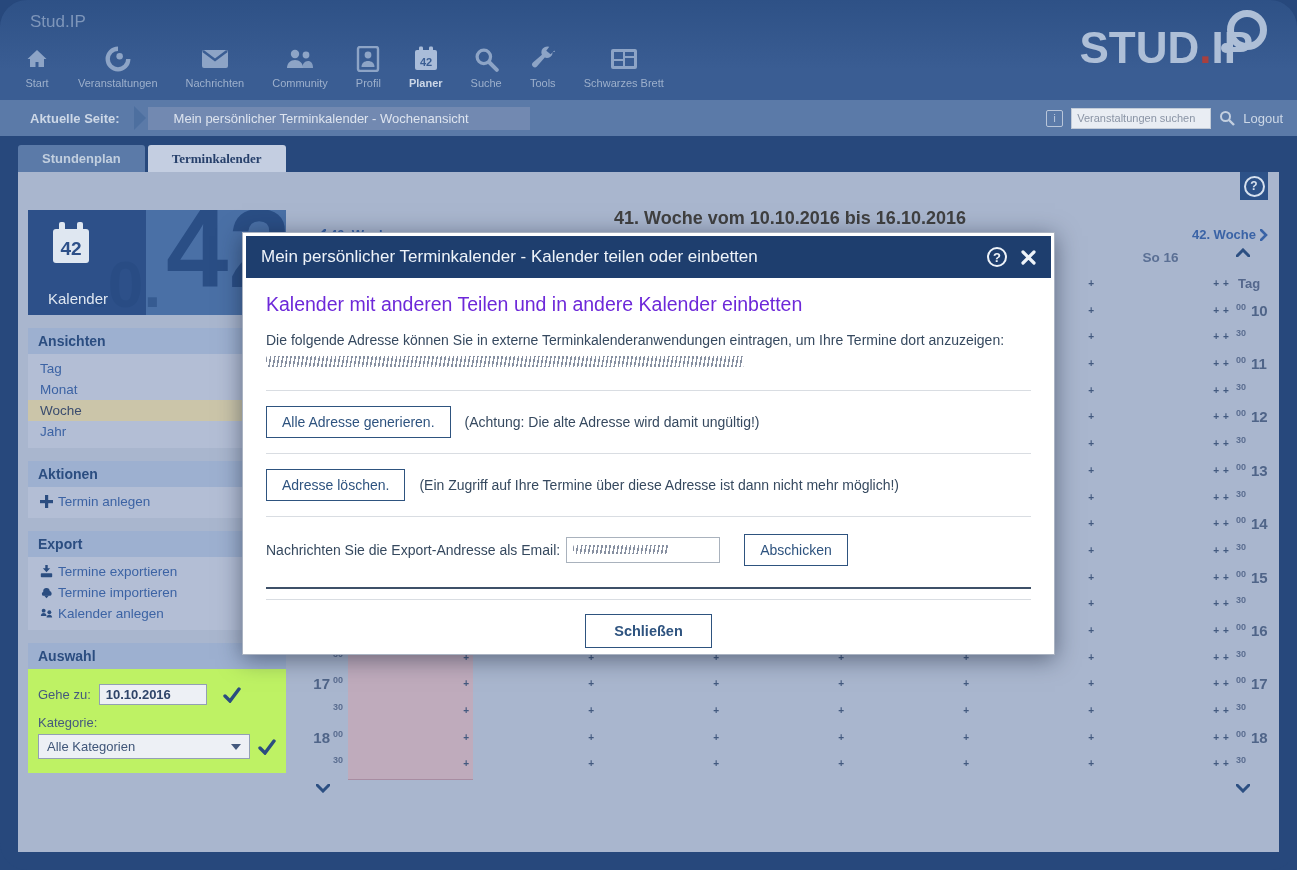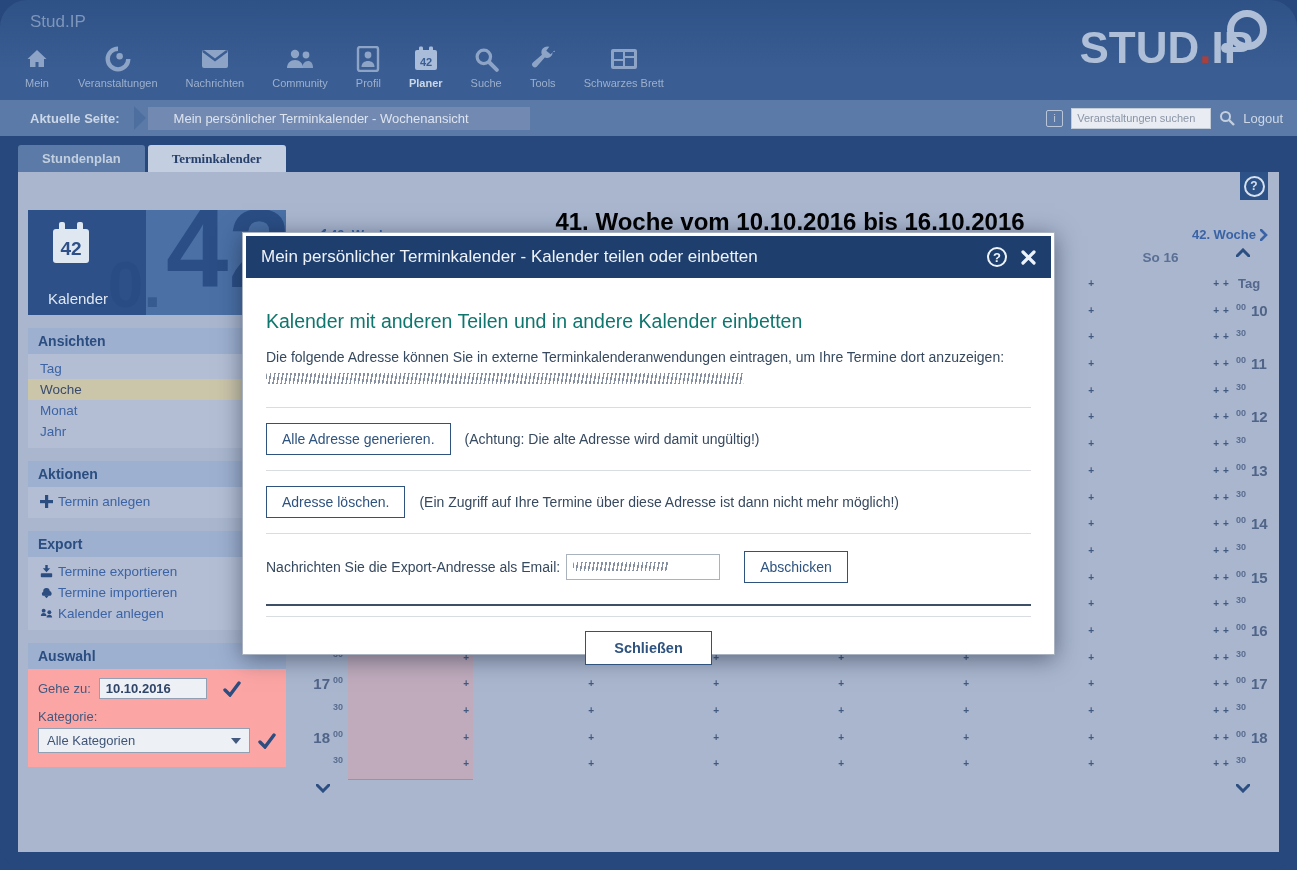--- a/index.html
+++ b/index.html
@@ -59,35 +59,35 @@
   .banner-ghost{position:absolute;left:62px;top:38px;font-size:64px;font-weight:800;color:#264a80;opacity:.55;}
   .banner-cal{position:absolute;left:20px;top:10px;}
   .banner-title{position:absolute;left:20px;bottom:8px;color:#dfe7f1;font-size:15px;}
   .side-head{margin-top:13px;background:#9db0d0;color:#2b4d80;font-weight:bold;font-size:14px;
     padding:5px 10px;}
   .side-list{background:#b3bed5;padding:4px 0 6px;}
   .side-item{display:flex;align-items:center;font-size:13.5px;color:#3c63a4;
     padding:2px 10px 2px 12px;line-height:17px;}
   .side-item .si-icon{width:18px;color:#2b4d80;display:inline-flex;}
   .side-item.selected{background:#cbc5a9;color:#3a4c6e;}
-  .auswahl-box{background:#fca5a5;padding:9px 10px 14px;}
+  .auswahl-box{background:#bef264;padding:15px 10px 14px;}
   .aw-row{display:flex;align-items:center;gap:8px;font-size:13px;color:#45597e;}
   .aw-input{width:94px;background:#edf0f5;border:1px solid #93a0b4;font-weight:bold;font-size:13px;
     color:#2f4569;padding:2px 6px;font-family:inherit;}
   .aw-label{margin-top:10px;font-size:13px;color:#45597e;}
   .aw-select{margin-top:4px;display:flex;align-items:center;}
   .select-box{width:196px;background:#edf0f5;border:1px solid #93a0b4;font-size:13px;color:#3f5578;
     padding:4px 8px;display:flex;align-items:center;justify-content:space-between;}
   .select-caret{width:0;height:0;border-left:5px solid transparent;border-right:5px solid transparent;
     border-top:6px solid #44597e;}
   .check-ic{margin-left:8px;color:#2b4d80;display:inline-flex;}
 
   
   .cal-title{position:absolute;left:292px;top:36px;width:960px;text-align:center;
-    font-size:24px;font-weight:bold;color:#000000;}
+    font-size:18px;font-weight:bold;color:#404040;}
   .wk-link{position:absolute;top:55px;font-size:13px;font-weight:bold;color:#3a63a6;
     display:flex;align-items:center;gap:4px;}
   .wk-prev{left:300px;}
   .wk-next{left:1150px;width:100px;justify-content:flex-end;}
   .day-head{position:absolute;left:1080px;top:78px;width:125px;text-align:center;
     font-size:13.5px;font-weight:bold;color:#5a6f94;}
   .ax-arrow{position:absolute;color:#2c4f82;display:inline-flex;}
   .grid{position:absolute;left:292px;top:100px;width:960px;}
   .g-row{position:relative;height:26.7px;}
   .axis-left{position:absolute;left:0;top:0;width:36px;height:100%;}
@@ -105,21 +105,21 @@
   
   .dialog{position:absolute;left:242px;top:232px;width:813px;height:423px;background:#fff;
     padding:3px;box-sizing:border-box;box-shadow:0 4px 22px rgba(15,25,45,.5);border:1px solid #aab3c2;}
   .dlg-title{background:#1e3e6e;height:42px;display:flex;align-items:center;padding:0 15px;}
   .dlg-title-text{color:#eef3f9;font-size:17px;flex:1;}
   .dlg-help{width:20px;height:20px;border:2px solid #eef3f9;border-radius:50%;color:#eef3f9;
     font-size:13px;font-weight:bold;display:flex;align-items:center;justify-content:center;
     box-sizing:border-box;margin-right:14px;}
   .dlg-close{color:#eef3f9;display:inline-flex;}
   .dlg-body{padding:12px 20px 0;color:#36495f;font-size:14px;}
-  .dlg-body h2{font-size:19.5px;font-weight:400;color:#0f766e;margin:20px 0 16px;}
+  .dlg-body h2{font-size:19.5px;font-weight:400;color:#6d28d9;margin:3px 0 16px;}
   .dlg-body p{margin:0 0 8px;}
   .scribble{display:inline-block;height:11px;border-radius:2px;opacity:.75;filter:blur(.6px);
     background:repeating-linear-gradient(100deg,#5f6c82 0 1.5px,rgba(95,108,130,0) 1.5px 4px);}
   .scribble.url{width:478px;margin-bottom:10px;}
   hr.light{border:none;border-top:1px solid #d9dde2;margin:10px 0;}
   hr.dark{border:none;border-top:2px solid #3e5068;margin:21px 0 0;}
   .action-row{display:flex;align-items:center;gap:14px;margin:15px 0;}
   .btn{background:#fff;border:1px solid #2e537f;color:#2e537f;font-size:14px;padding:7px 15px;
     font-family:inherit;cursor:pointer;}
   .email-row{display:flex;align-items:center;margin:17px 0 0;}
@@ -141,21 +141,21 @@
 
     <div class="top-header">
       <div class="brand-small">Stud.IP</div>
       <div class="main-nav" id="main-nav">
           <div class="nav-item">
             <span class="ni-icon">
               <svg width="26" height="24" viewBox="0 0 24 24" fill="currentColor">
                 <path d="M12 3L2.5 12H5v8h5.5v-5h3v5H19v-8h2.5z"></path>
               </svg>
             </span>
-            <span class="ni-label">Mein</span>
+            <span class="ni-label">Start</span>
           </div>
           <div class="nav-item">
             <span class="ni-icon">
               <svg width="26" height="26" viewBox="0 0 24 24" fill="none" stroke="currentColor">
                 <path d="M12 2.5a9.5 9.5 0 1 0 9.5 9.5" stroke-width="4"></path>
                 <circle cx="13.5" cy="9.5" r="3" fill="currentColor" stroke="none"></circle>
               </svg>
             </span>
             <span class="ni-label">Veranstaltungen</span>
           </div>
@@ -275,25 +275,25 @@
             </svg>
           </div>
           <div class="banner-title">Kalender</div>
         </div>
         <div id="sidebar-sections">
             <div class="side-head">Ansichten</div>
             <div class="side-list">
               <div class="side-item">
                 <span>Tag</span>
               </div>
+              <div class="side-item">
+                <span>Monat</span>
+              </div>
               <div class="side-item selected">
                 <span>Woche</span>
-              </div>
-              <div class="side-item">
-                <span>Monat</span>
               </div>
               <div class="side-item">
                 <span>Jahr</span>
               </div>
             </div>
             <div class="side-head">Aktionen</div>
             <div class="side-list">
               <div class="side-item">
                 <span class="si-icon">
                   <svg width="13" height="13" viewBox="0 0 13 13" fill="currentColor">

